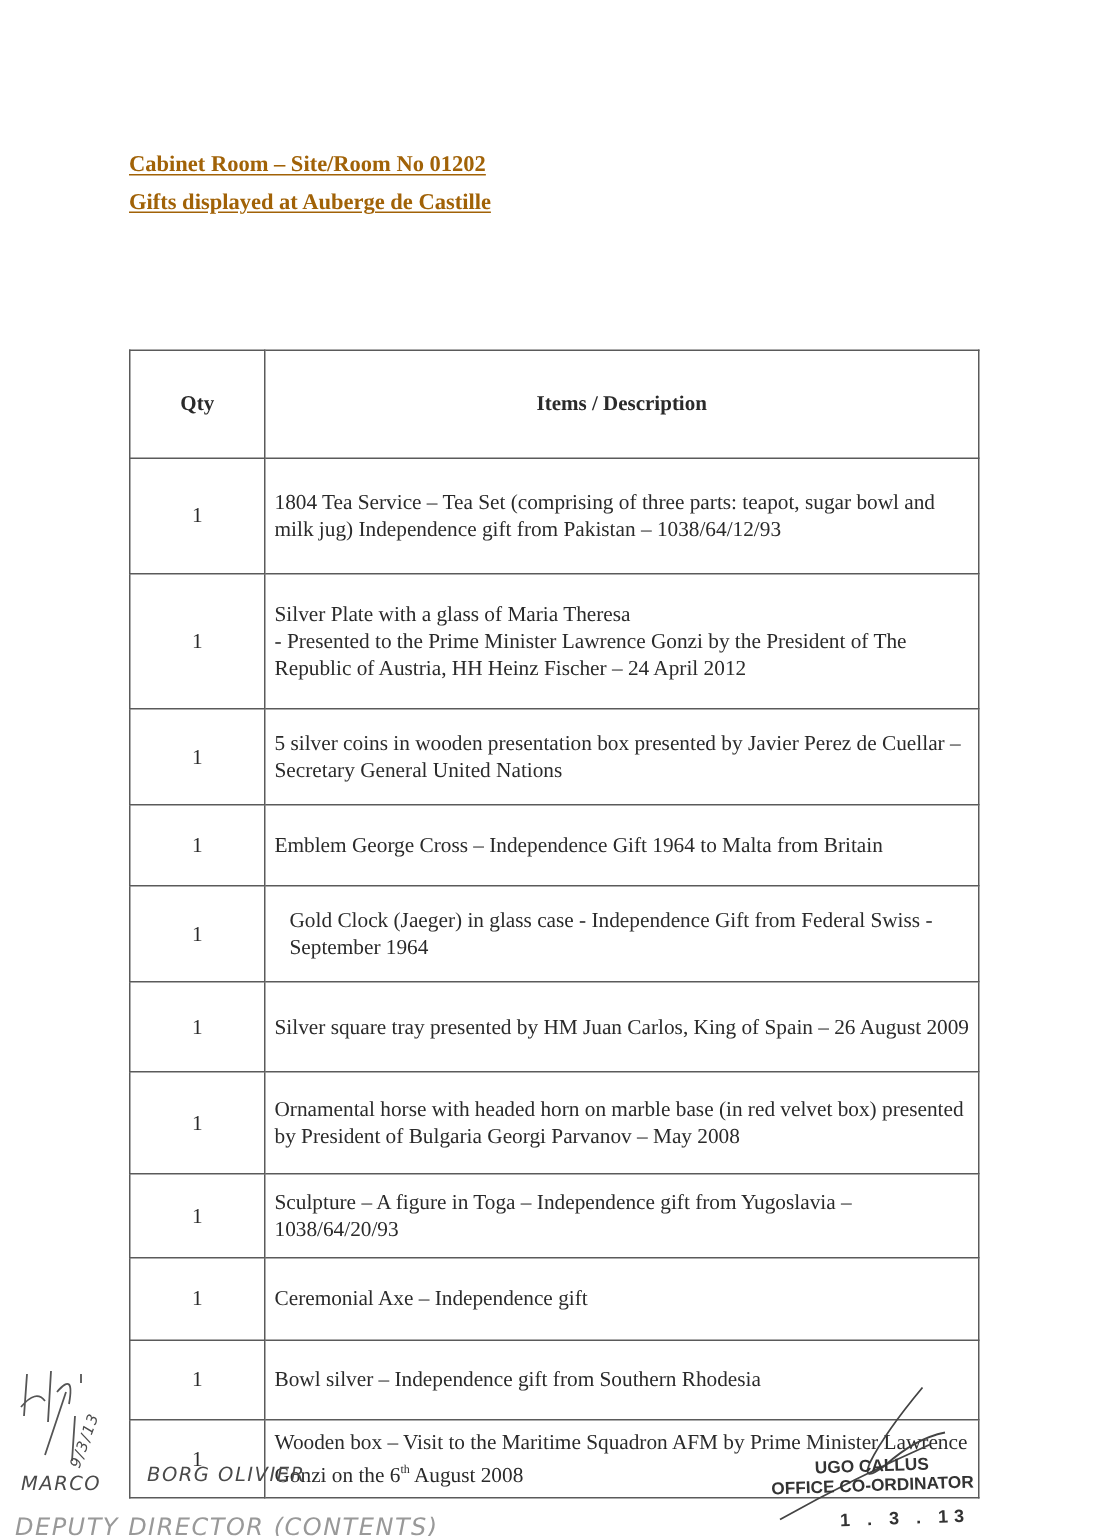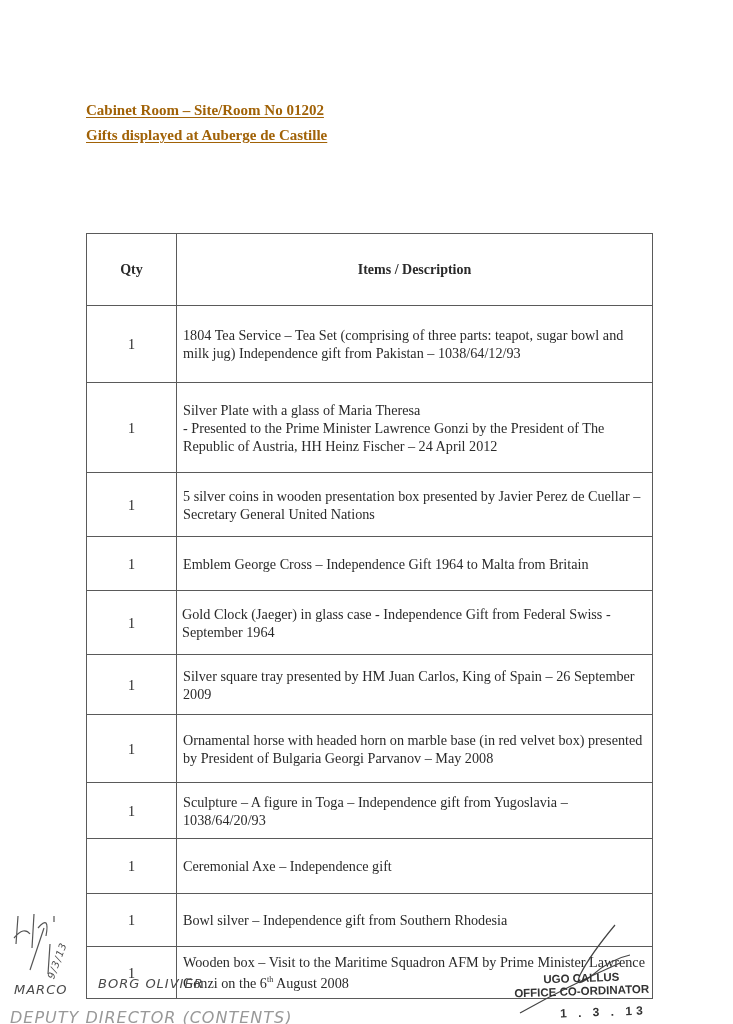--- a/index.html
+++ b/index.html
@@ -60,25 +60,25 @@
     <tr style="height:64px">
       <td class="qty">1</td>
       <td class="desc">5 silver coins in wooden presentation box presented by Javier Perez de Cuellar – Secretary General United Nations</td>
     </tr>
     <tr style="height:54px">
       <td class="qty">1</td>
       <td class="desc">Emblem George Cross – Independence Gift 1964 to Malta from Britain</td>
     </tr>
     <tr style="height:64px">
       <td class="qty">1</td>
-      <td class="desc" style="padding-left:5px">Gold Clock (Jaeger) in glass case - Independence Gift from Federal Swiss - September 1964</td>
+      <td class="desc" style="padding-left:16px">Gold Clock (Jaeger) in glass case - Independence Gift from Federal Swiss - September 1964</td>
     </tr>
     <tr style="height:60px">
       <td class="qty">1</td>
-      <td class="desc">Silver square tray presented by HM Juan Carlos, King of Spain – 26 September 2009</td>
+      <td class="desc">Silver square tray presented by HM Juan Carlos, King of Spain – 26 August 2009</td>
     </tr>
     <tr style="height:68px">
       <td class="qty">1</td>
       <td class="desc">Ornamental horse with headed horn on marble base (in red velvet box) presented by President of Bulgaria Georgi Parvanov – May 2008</td>
     </tr>
     <tr style="height:56px">
       <td class="qty">1</td>
       <td class="desc">Sculpture – A figure in Toga – Independence gift from Yugoslavia – 1038/64/20/93</td>
     </tr>
     <tr style="height:55px">

